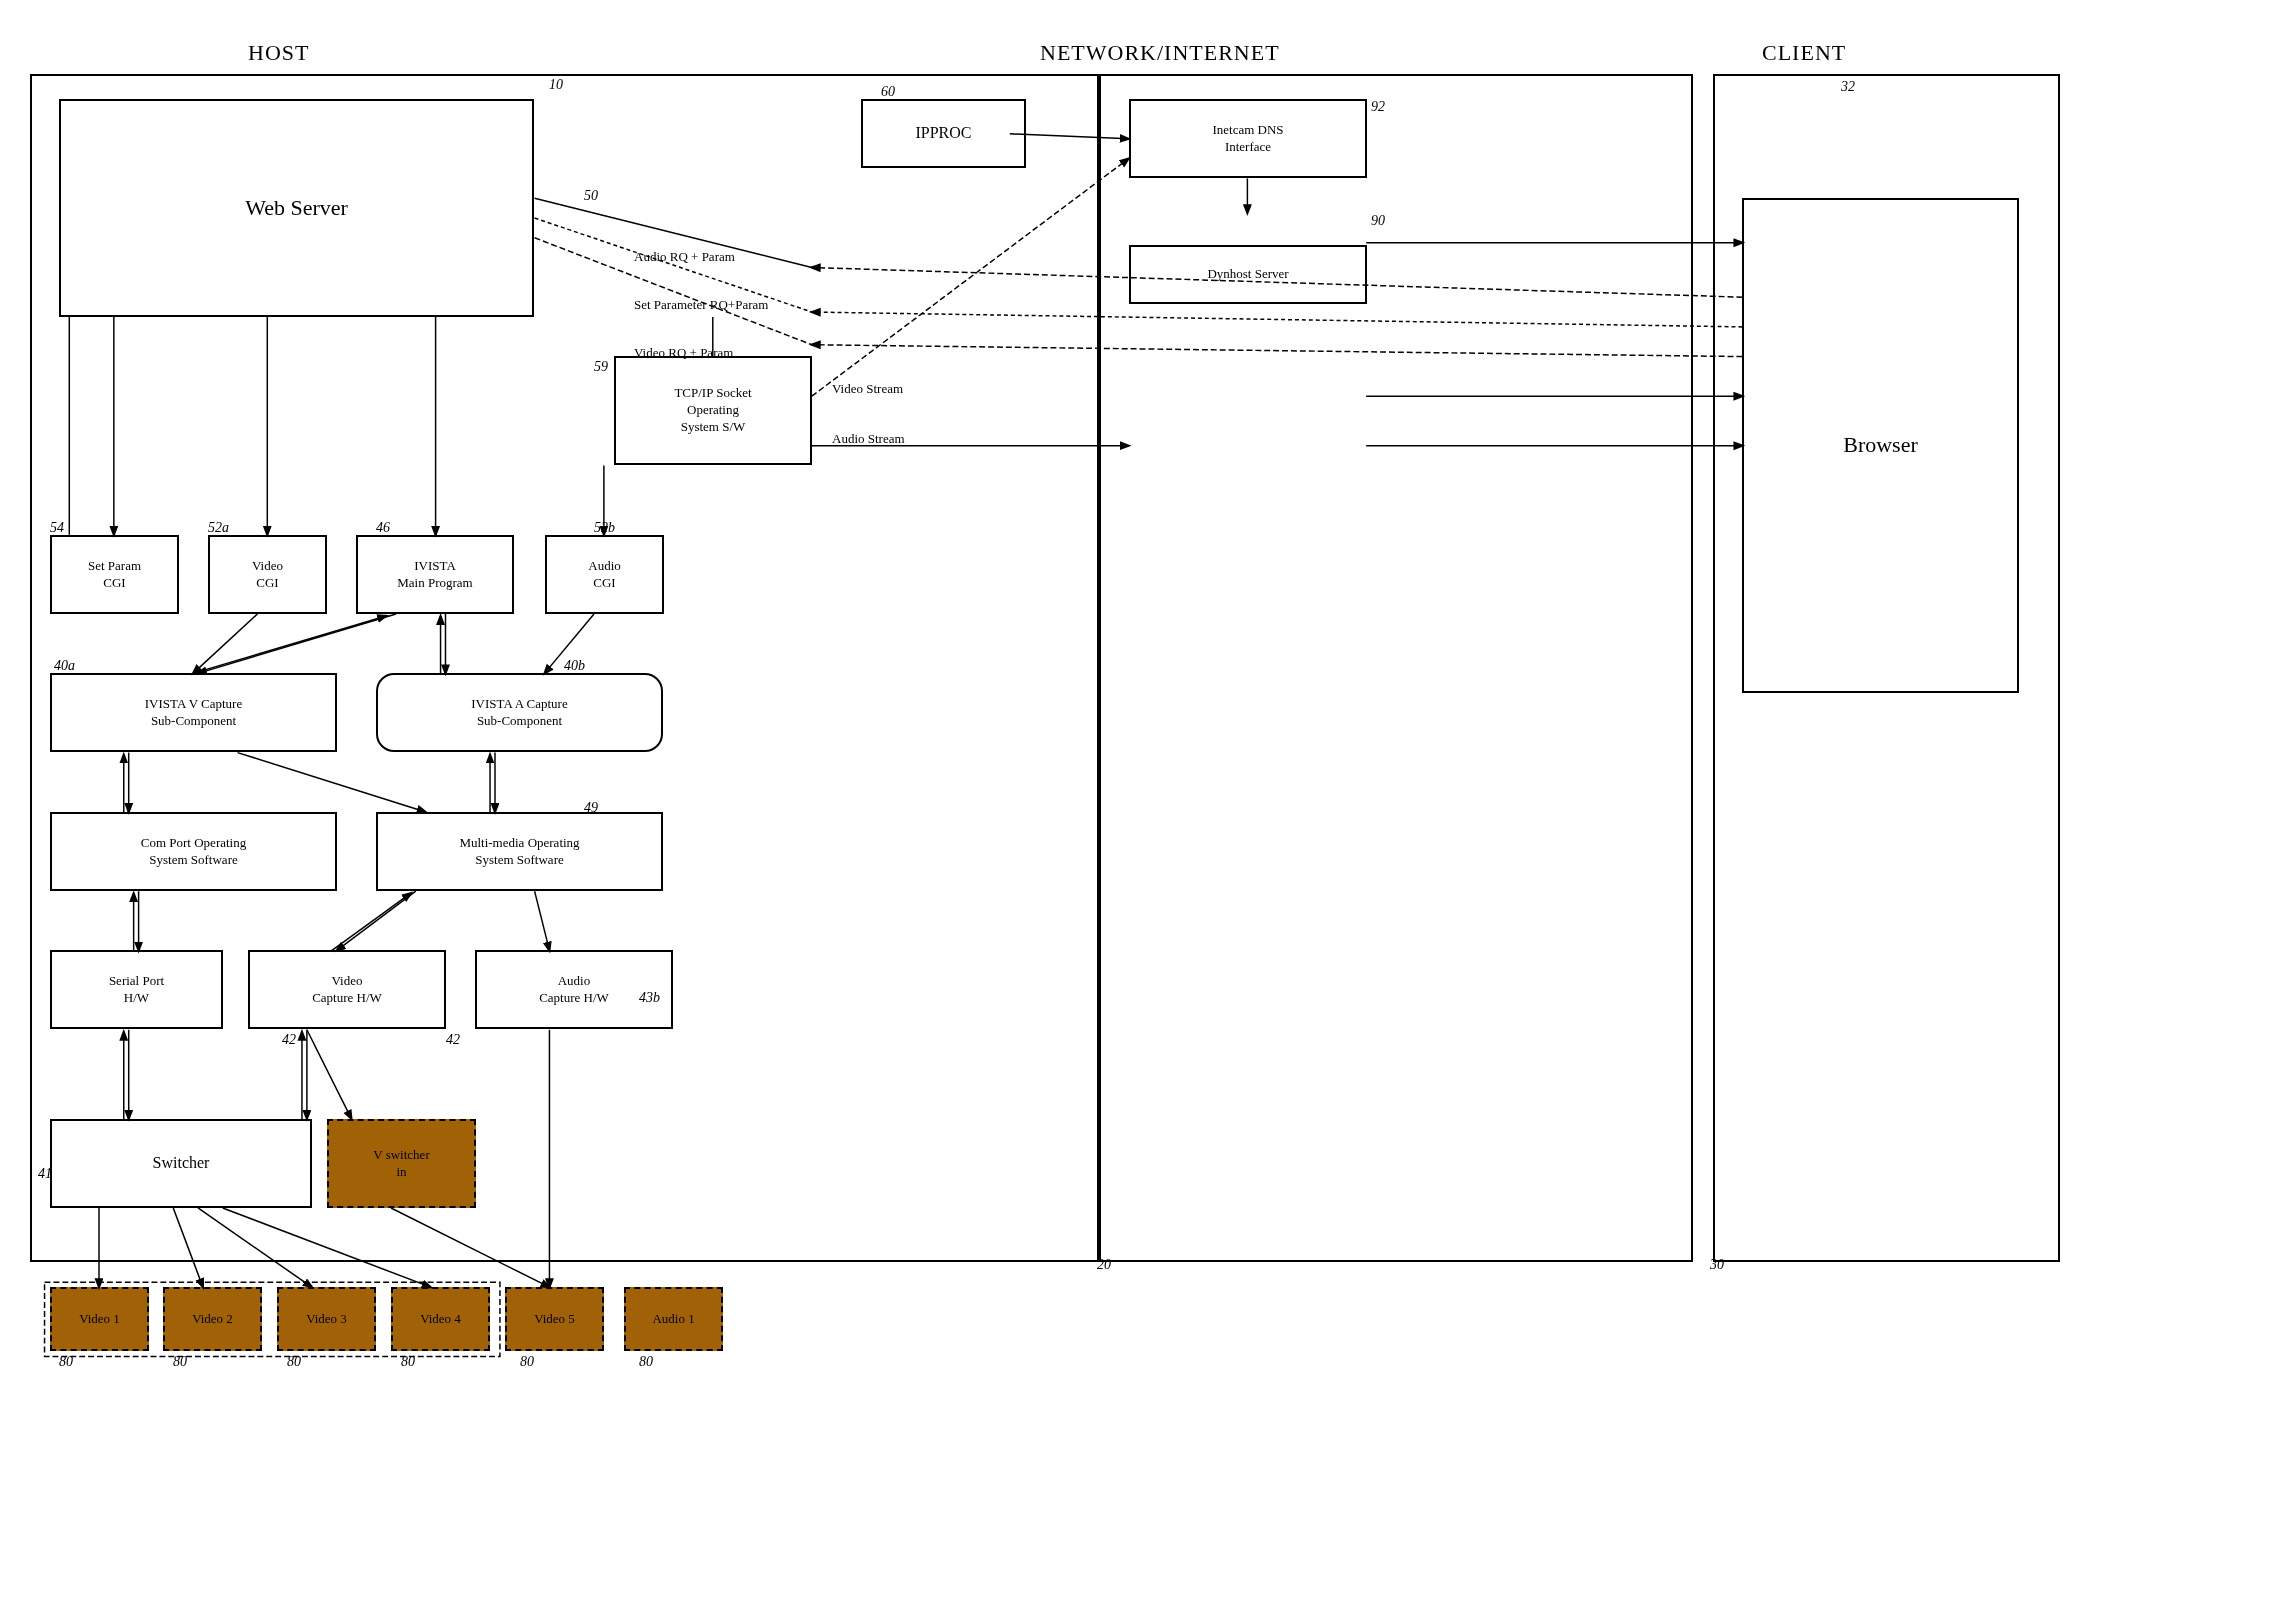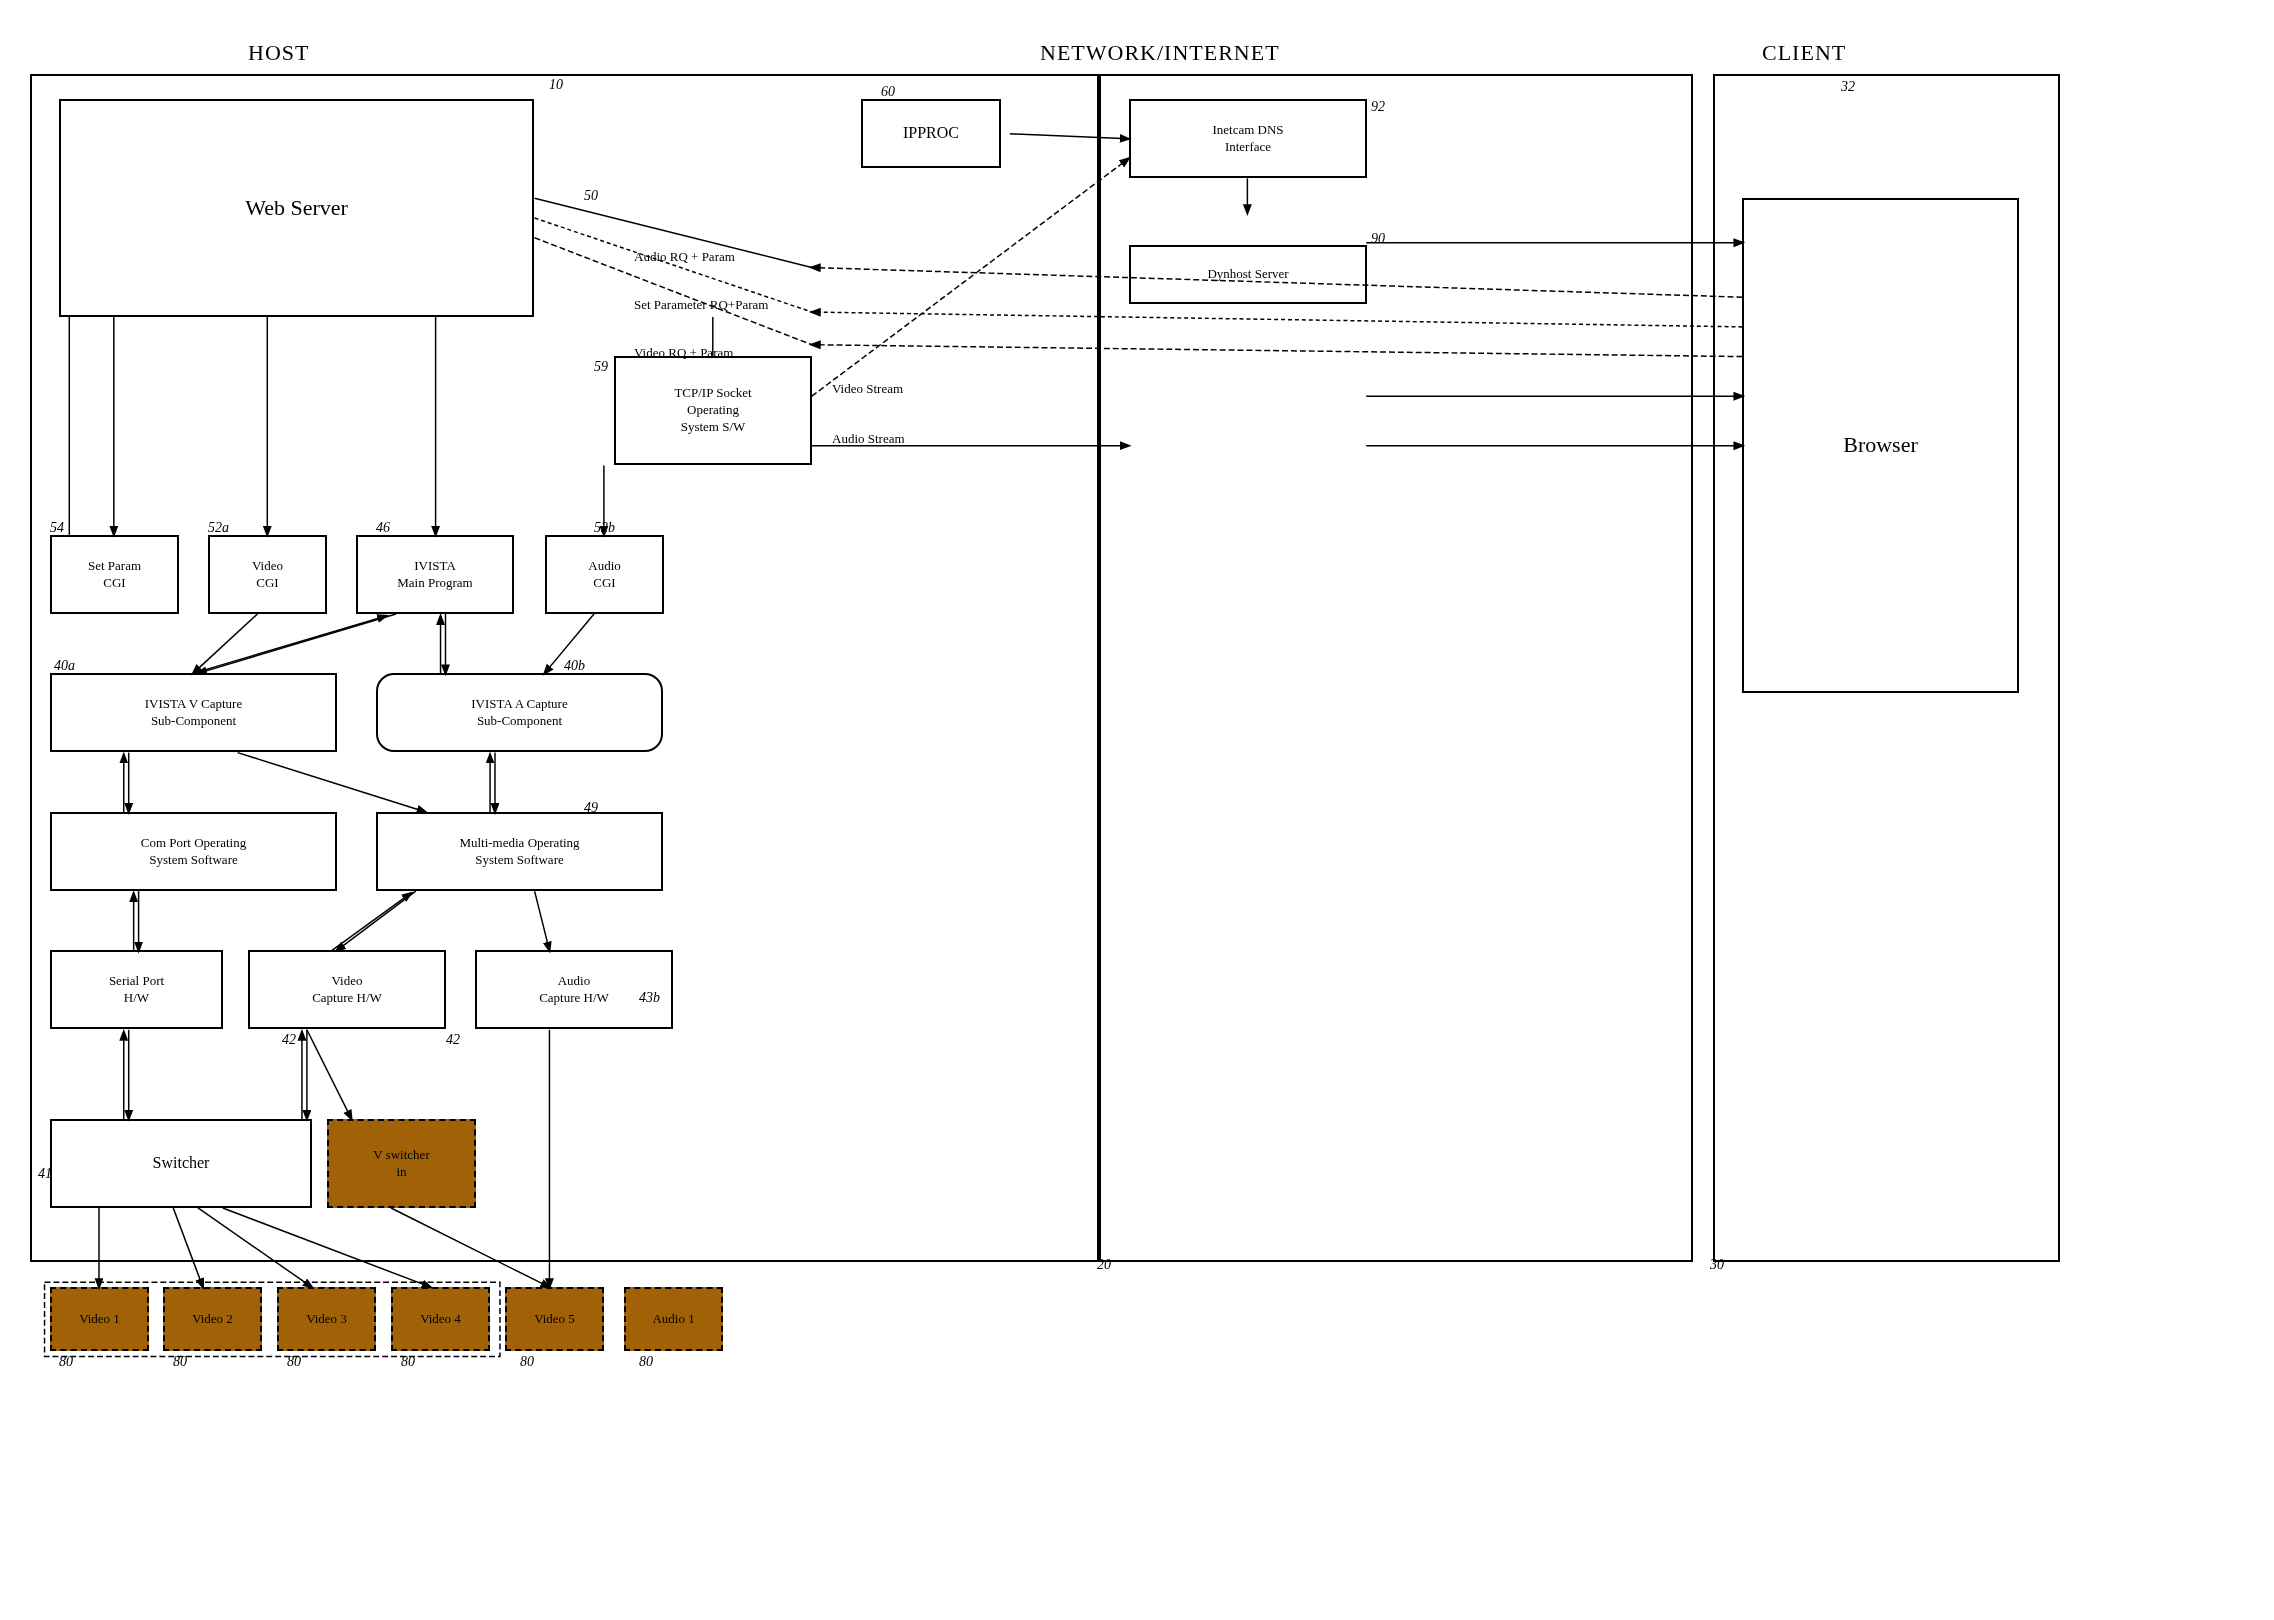--- a/index.html
+++ b/index.html
@@ -83,28 +83,28 @@
   <div class="ref" style="left:549px;top:77px;">10</div>
 
   <div class="ref" style="left:1097px;top:1257px;">20</div>
 
   <div class="ref" style="left:1710px;top:1257px;">30</div>
 
   <div class="ref" style="left:1841px;top:79px;">32</div>
 
   <div class="box" style="left:59px;top:99px;width:475px;height:218px;font-size:22px;">Web Server</div>
 
-  <div class="box" style="left:861px;top:99px;width:140px;height:69px;font-size:16px;">IPPROC</div>
+  <div class="box" style="left:861px;top:99px;width:165px;height:69px;font-size:16px;">IPPROC</div>
   <div class="ref" style="left:881px;top:84px;">60</div>
 
   <div class="box" style="left:1129px;top:99px;width:238px;height:79px;font-size:13px;">Inetcam DNS<br>Interface</div>
   <div class="ref" style="left:1371px;top:99px;">92</div>
 
   <div class="box" style="left:1129px;top:213px;width:238px;height:59px;font-size:13px;margin-top:32px;">Dynhost Server</div>
-  <div class="ref" style="left:1371px;top:231px;">90</div>
+  <div class="ref" style="left:1371px;top:213px;">90</div>
 
   <div class="box" style="left:1742px;top:198px;width:277px;height:495px;font-size:22px;">Browser</div>
 
   <div class="box" style="left:614px;top:356px;width:198px;height:109px;font-size:13px;">TCP/IP Socket<br>Operating<br>System S/W</div>
   <div class="ref" style="left:594px;top:359px;">59</div>
 
   <div class="ref" style="left:584px;top:188px;">50</div>
 
   <div class="label" style="left:634px;top:249px;font-size:13px;">Audio RQ + Param</div>
 

